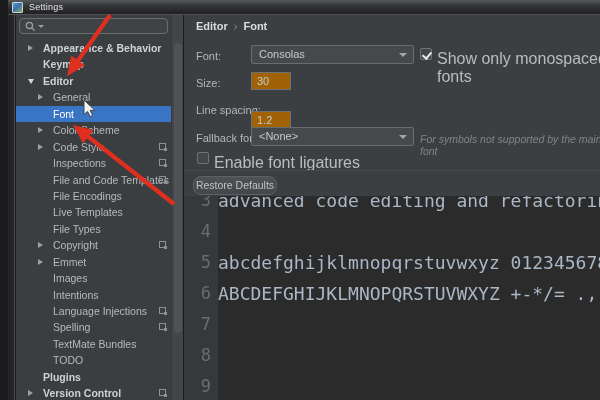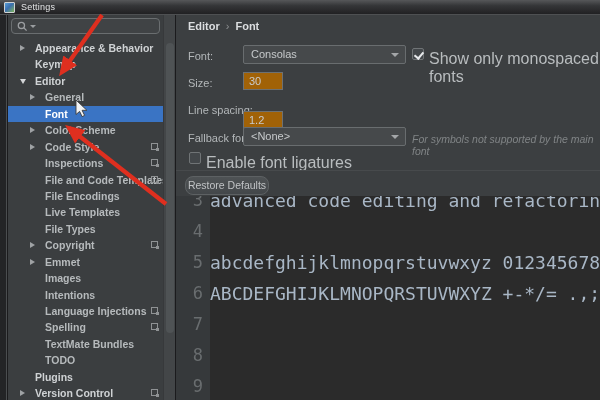--- a/index.html
+++ b/index.html
@@ -1,18 +1,18 @@
 <!DOCTYPE html>
 <html style="--accent: #3a74c4;"><head>
 <meta charset="utf-8">
 <style>
   * { margin:0; padding:0; box-sizing:border-box; }
   html,body { width:600px; height:400px; overflow:hidden; background:#1b1b1d; }
   body { font-family:"Liberation Sans", sans-serif; position:relative; }
-  #window { position:absolute; inset:0; overflow:hidden; }
+  #window { position:absolute; inset:0; overflow:hidden;margin-left:8px; }
 
   
   #titlebar { position:absolute; left:0; top:0; width:600px; height:15px;
     background:linear-gradient(180deg,#565759 0%,#353638 40%,#212123 100%);
     border-bottom:1px solid #4e5052; display:flex; align-items:center; }
   #title-icon { width:11px; height:11px; margin-left:4px; border:1px solid #cfd2d4; border-radius:1px;
     background:linear-gradient(135deg,#5aa0d8 0%,#3b6fae 45%,#7fb35a 100%); flex:0 0 auto; }
   #title-text { color:#e6e7e8; font-size:9px; margin-left:6px; letter-spacing:.2px; }
 
   
@@ -20,21 +20,21 @@
     background:#232426; border-right:1px solid #4a4d4f; }
 
   
   #sidebar { position:absolute; left:8px; top:15px; width:155px; height:385px; background:#3b3e40; overflow:hidden; }
   #searchbox { position:absolute; left:3px; top:3px; width:149px; height:16px;
     border:1px solid #6a6e70; border-radius:4px; background:#404345; display:flex; align-items:center; }
   #search-caret { width:0; height:0; border-left:3px solid transparent; border-right:3px solid transparent;
     border-top:3px solid #9a9da0; margin-left:2px; }
   #tree { position:absolute; left:0; top:25px; width:155px; }
   .trow { position:relative; height:16.45px; line-height:16.45px; font-size:10.5px; color:#b6babc;
-    white-space:nowrap; cursor:default;font-weight:bold; }
+    white-space:nowrap; cursor:default; }
   .trow.bold { font-weight:bold; color:#cfd2d4; }
   .trow.selected { background:var(--accent,#3a74c4); color:#ffffff; }
   .trow .arr { position:absolute; top:5px; width:0; height:0; }
   .trow .arr.collapsed { border-top:3.5px solid transparent; border-bottom:3.5px solid transparent; border-left:5px solid #9fa2a4; }
   .trow .arr.expanded { border-left:3.5px solid transparent; border-right:3.5px solid transparent; border-top:5px solid #d3d5d7; top:6px; }
   .trow .lbl { position:absolute; top:0; }
   .trow.lv0 .arr { left:12px; } .trow.lv0 .lbl { left:27px; }
   .trow.lv1 .arr { left:22px; } .trow.lv1 .lbl { left:37px; }
   .badge { position:absolute; right:5px; top:4px; width:7px; height:7px; border:1px solid #8f9294; background:transparent; }
   .badge::after { content:""; position:absolute; right:-2px; bottom:-2px; width:3px; height:3px; background:#8f9294; }

